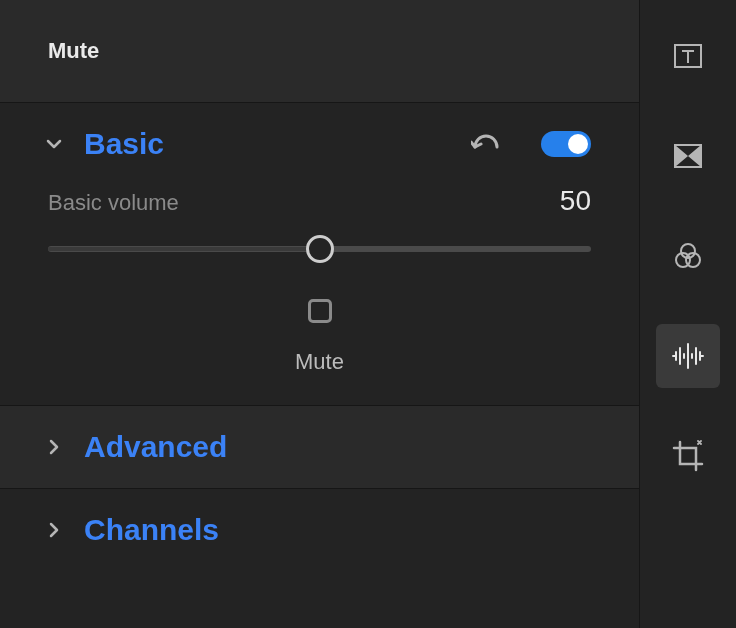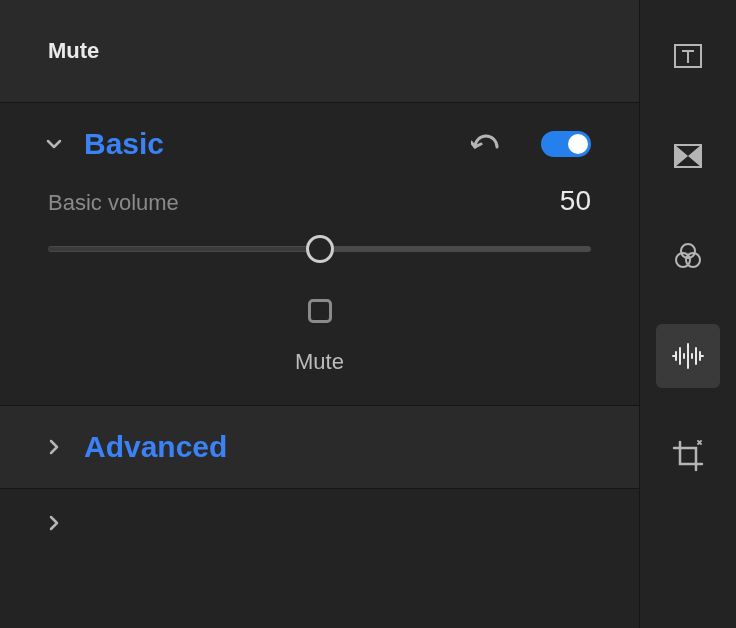--- a/index.html
+++ b/index.html
@@ -227,20 +227,21 @@
     </div>
   </div>
 
   <div class="section" style="border-bottom:none;">
     <div class="section-header">
       <span class="chevron">
         <svg width="18" height="18" viewBox="0 0 18 18">
             <path d="M6 3 L12 9 L6 15" fill="none" stroke="currentColor" stroke-width="2.5" stroke-linecap="round" stroke-linejoin="round"></path>
           </svg>
       </span>
+      <span class="section-title">Channels</span>
     </div>
   </div>
 
 </div>
 
 <div class="right-rail">
   <div class="rail-btn">
     <span>
       <svg width="30" height="30" viewBox="0 0 30 30" fill="none" stroke="currentColor" stroke-width="2">
           <rect x="2" y="4" width="26" height="22"></rect>

